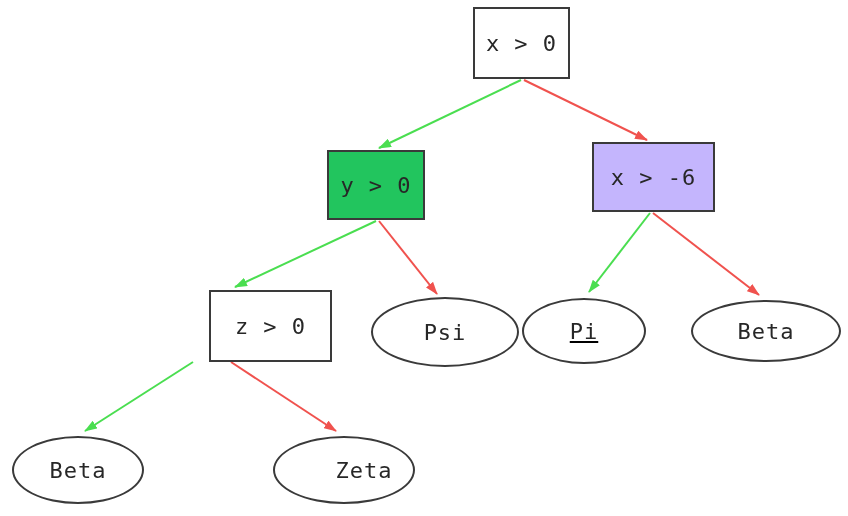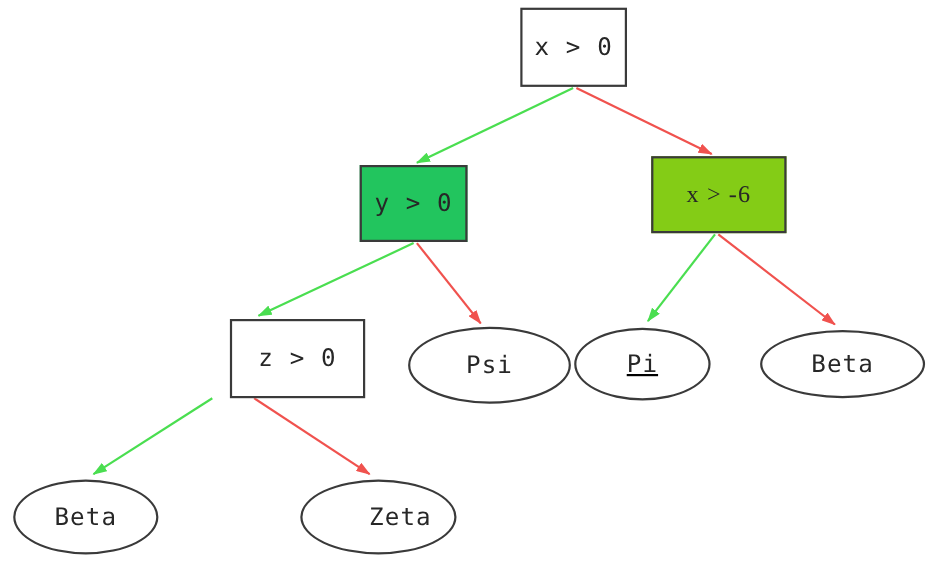--- a/index.html
+++ b/index.html
@@ -66,21 +66,21 @@
       <line x1="193" y1="362" x2="85" y2="431" stroke="#4ade50" stroke-width="2" marker-end="url(#arrow-true)"></line>
       <line x1="231" y1="362" x2="336" y2="431" stroke="#f0524e" stroke-width="2" marker-end="url(#arrow-false)"></line>
     </svg>
   <div id="node-layer">
       <div class="node rect" style="left: 473px; top: 7px; width: 97px; height: 72px; border-color: rgb(58, 58, 58); background: rgb(255, 255, 255);">
         <span class="lbl" style="color: rgb(39, 39, 39);">x &gt; 0</span>
       </div>
       <div class="node rect" style="left: 327px; top: 150px; width: 98px; height: 70px; border-color: rgb(58, 58, 58); background: #22c55e;">
         <span class="lbl" style="color: rgb(39, 39, 39);">y &gt; 0</span>
       </div>
-      <div class="node rect" style="left: 592px; top: 142px; width: 123px; height: 70px; border-color: rgb(58, 58, 58); background: #84cc16; font-family: Liberation Serif, serif;">
+      <div class="node rect" style="left: 592px; top: 142px; width: 123px; height: 70px; border-color: rgb(58, 58, 58); background: #c4b5fd;">
         <span class="lbl" style="color: rgb(39, 39, 39);">x &gt; -6</span>
       </div>
       <div class="node rect" style="left: 167px; top: 290px; width: 123px; height: 72px; border-color: rgb(58, 58, 58); background: rgb(255, 255, 255); margin-left: 42px;">
         <span class="lbl" style="color: rgb(39, 39, 39);">z &gt; 0</span>
       </div>
       <div class="node ellipse" style="left: 371px; top: 297px; width: 148px; height: 70px; border-color: rgb(58, 58, 58); background: rgb(255, 255, 255);">
         <span class="lbl" style="color: rgb(39, 39, 39);">Psi</span>
       </div>
       <div class="node ellipse" style="left: 522px; top: 298px; width: 124px; height: 66px; border-color: rgb(58, 58, 58); background: rgb(255, 255, 255); text-decoration: underline;">
         <span class="lbl" style="color: rgb(39, 39, 39);">Pi</span>

